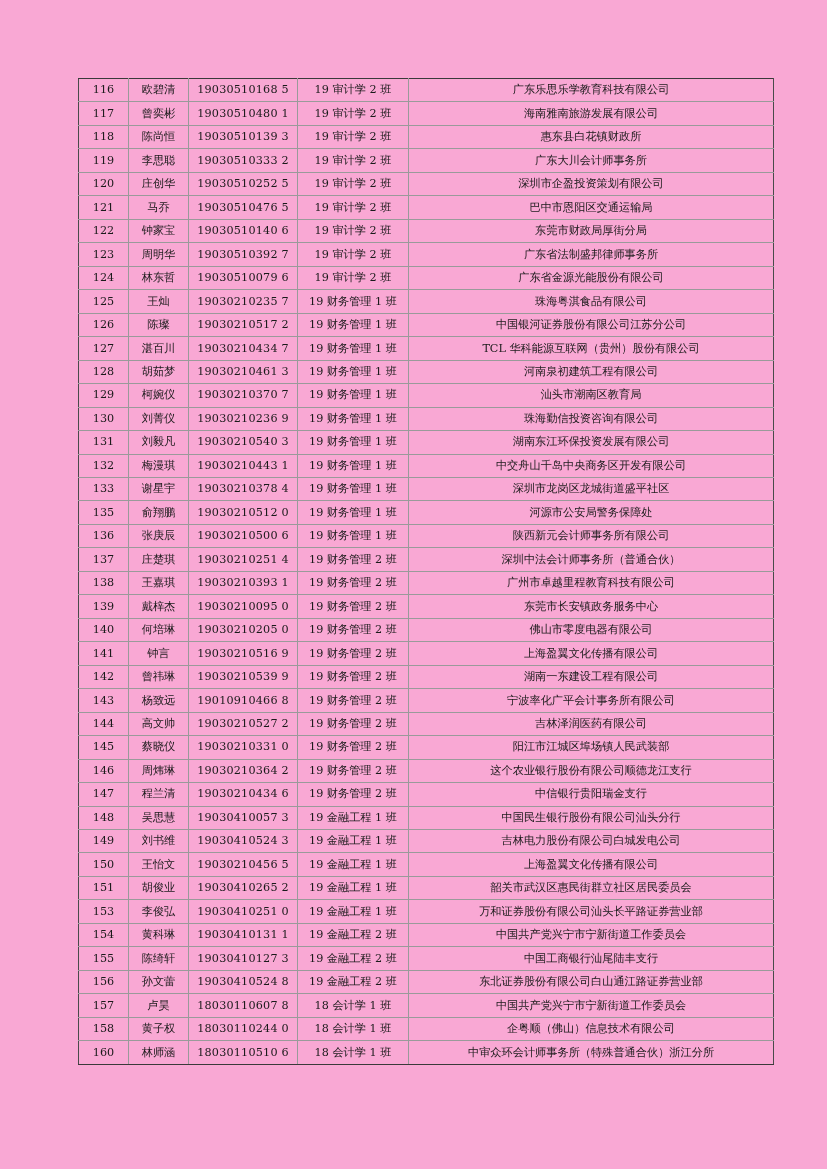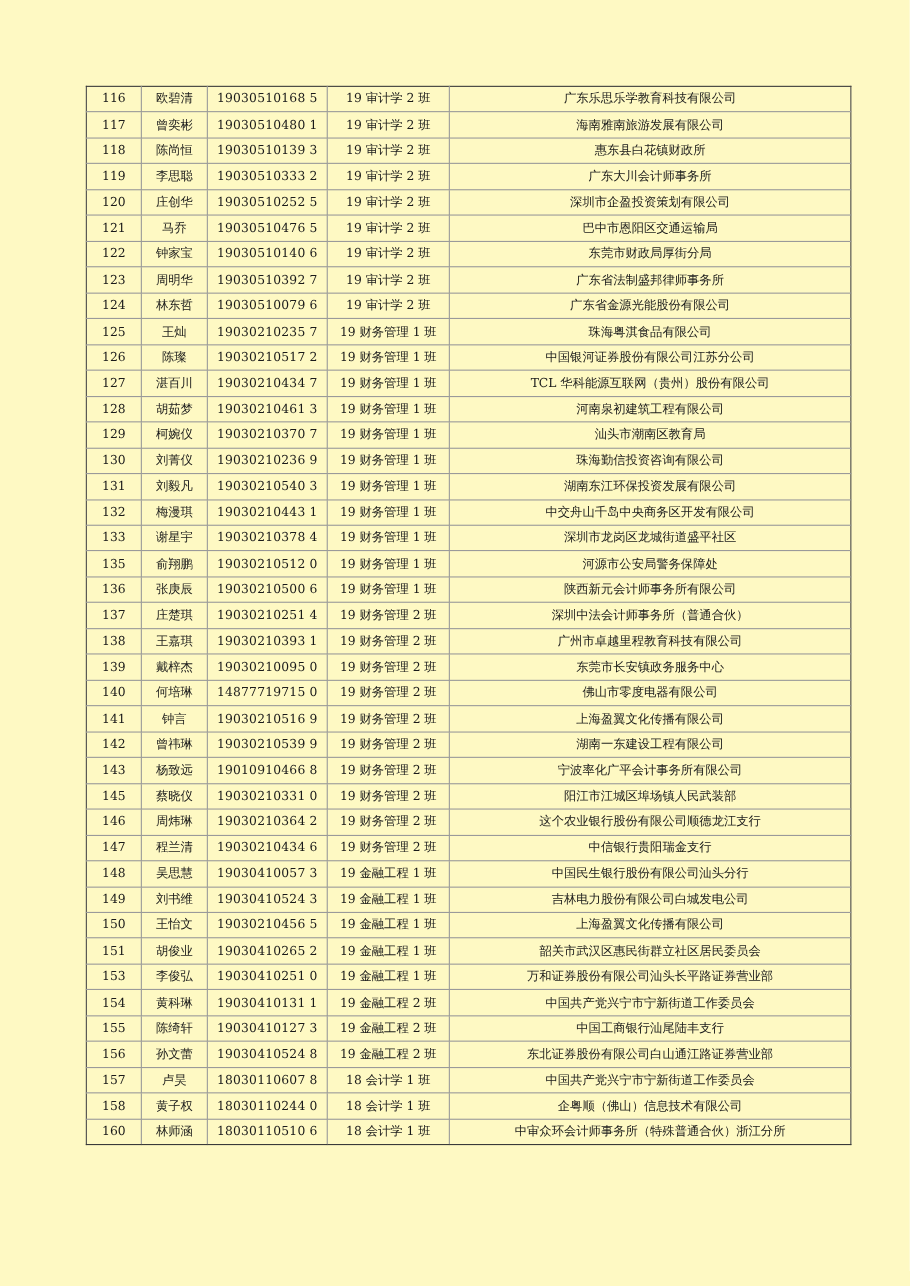--- a/index.html
+++ b/index.html
@@ -13,21 +13,21 @@
     font-family: "DejaVu Serif", "Liberation Serif", serif;
     position: relative;
     overflow: hidden;
   }
   .page {
     position: absolute;
     left: 0;
     top: 0;
     width: 827px;
     height: 1169px;
-    background: #fef9c3;
+    background: #f9a8d4;
   }
   .roster-table {
     position: absolute;
     left: 78px;
     top: 78px;
     width: 670px;
     border-collapse: collapse;
     table-layout: fixed;
   }
   .roster-table td {
@@ -216,21 +216,21 @@
         <tr>
           <td class="c-seq">139</td>
           <td class="c-name">戴梓杰</td>
           <td class="c-id">19030210095 0</td>
           <td class="c-class">19 财务管理 2 班</td>
           <td class="c-unit">东莞市长安镇政务服务中心</td>
         </tr>
         <tr>
           <td class="c-seq">140</td>
           <td class="c-name">何培琳</td>
-          <td class="c-id">14877719715 0</td>
+          <td class="c-id">19030210205 0</td>
           <td class="c-class">19 财务管理 2 班</td>
           <td class="c-unit">佛山市零度电器有限公司</td>
         </tr>
         <tr>
           <td class="c-seq">141</td>
           <td class="c-name">钟言</td>
           <td class="c-id">19030210516 9</td>
           <td class="c-class">19 财务管理 2 班</td>
           <td class="c-unit">上海盈翼文化传播有限公司</td>
         </tr>
@@ -240,20 +240,27 @@
           <td class="c-id">19030210539 9</td>
           <td class="c-class">19 财务管理 2 班</td>
           <td class="c-unit">湖南一东建设工程有限公司</td>
         </tr>
         <tr>
           <td class="c-seq">143</td>
           <td class="c-name">杨致远</td>
           <td class="c-id">19010910466 8</td>
           <td class="c-class">19 财务管理 2 班</td>
           <td class="c-unit">宁波率化广平会计事务所有限公司</td>
+        </tr>
+        <tr>
+          <td class="c-seq">144</td>
+          <td class="c-name">高文帅</td>
+          <td class="c-id">19030210527 2</td>
+          <td class="c-class">19 财务管理 2 班</td>
+          <td class="c-unit">吉林泽润医药有限公司</td>
         </tr>
         <tr>
           <td class="c-seq">145</td>
           <td class="c-name">蔡晓仪</td>
           <td class="c-id">19030210331 0</td>
           <td class="c-class">19 财务管理 2 班</td>
           <td class="c-unit">阳江市江城区埠场镇人民武装部</td>
         </tr>
         <tr>
           <td class="c-seq">146</td>

